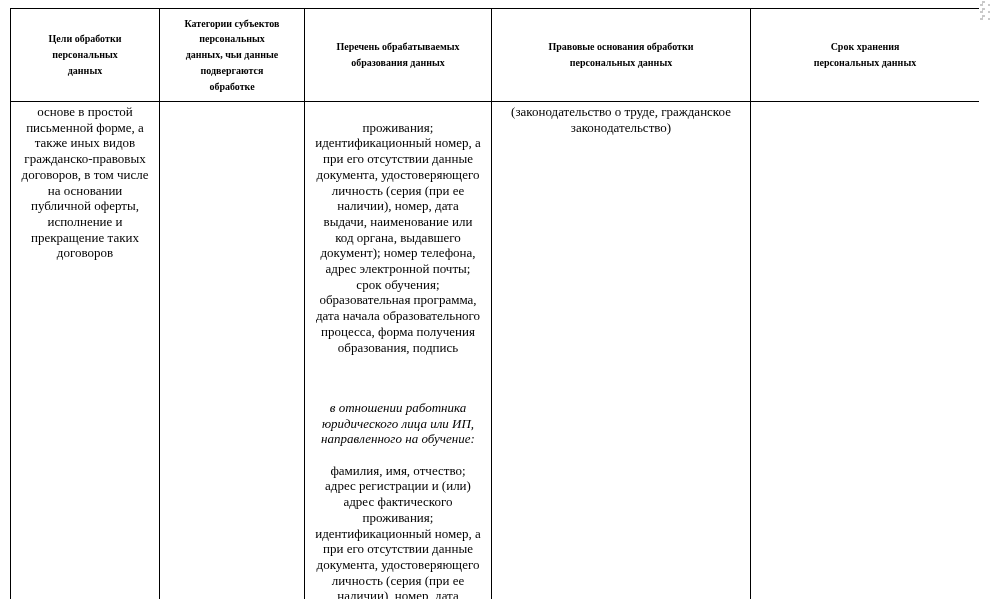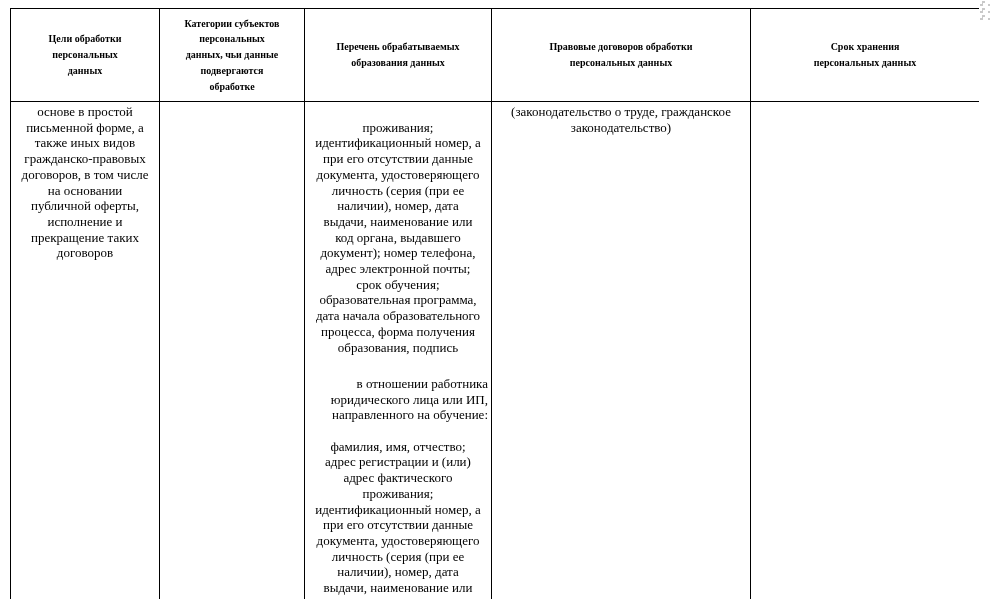--- a/index.html
+++ b/index.html
@@ -64,22 +64,22 @@
     padding: 0 4px;
   }
   td {
     vertical-align: top;
     font-size: 13px;
     line-height: 15.7px;
     padding: 2px 3px;
   }
   .para { white-space: pre-line; }
   .para.italic {
-    margin-top: 5px;
-    text-align: right;
+    font-style: italic;
+    margin-top: 29px;
   }
 </style>
 </head>
 <body>
 
 <div class="canvas">
 
   <div class="checker">
     <span></span>
       <span></span>
@@ -103,21 +103,21 @@
           <th>Цели обработки
 персональных
 данных</th>
           <th>Категории субъектов
 персональных
 данных, чьи данные
 подвергаются
 обработке</th>
           <th>Перечень обрабатываемых
 образования данных</th>
-          <th>Правовые договоров обработки
+          <th>Правовые основания обработки
 персональных данных</th>
           <th>Срок хранения
 персональных данных</th>
         </tr>
       </thead>
       <tbody>
         <tr>
           <td>основе в простой
 письменной форме, а
 также иных видов

